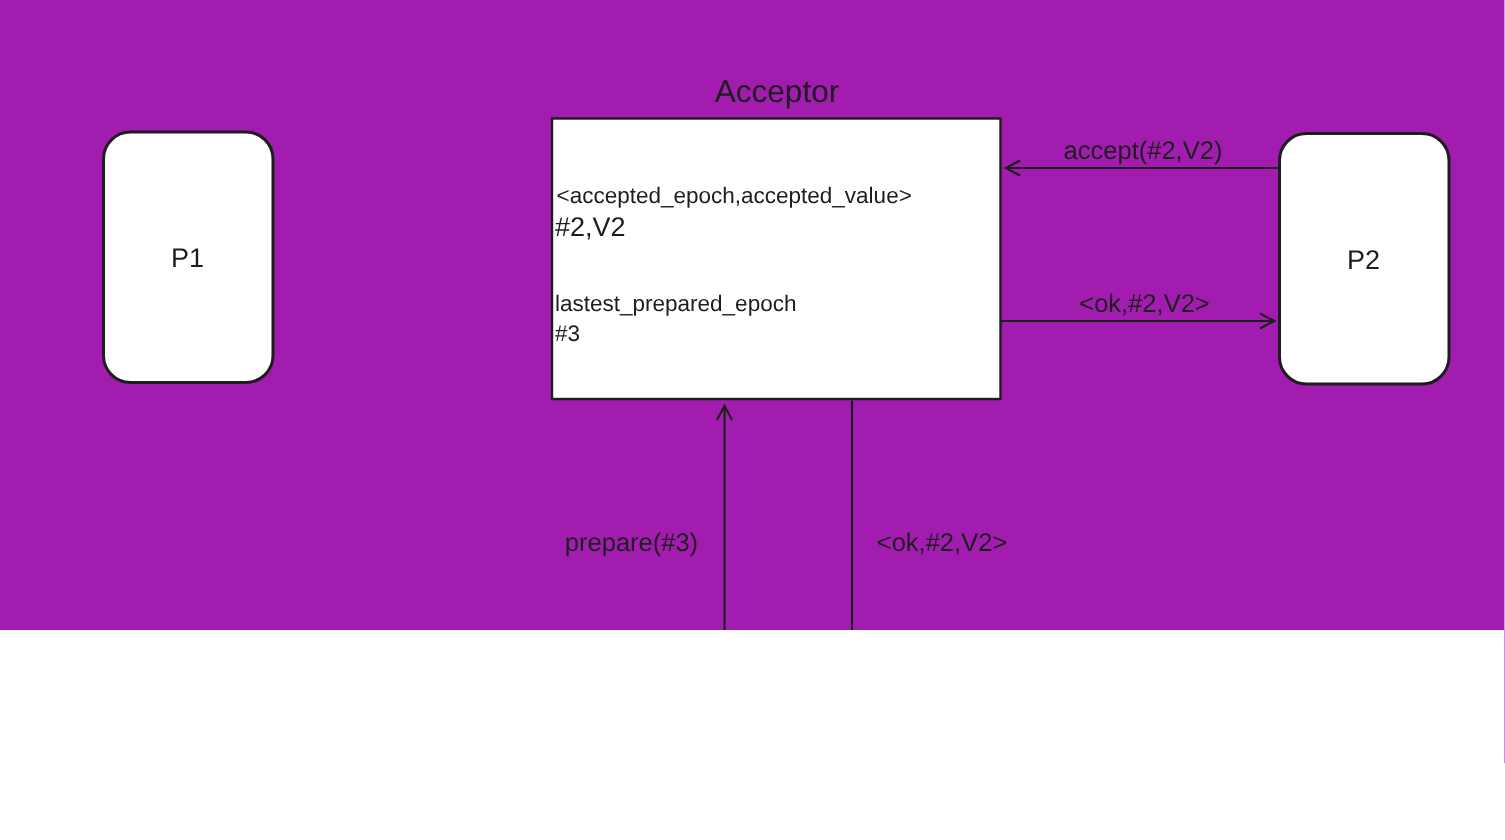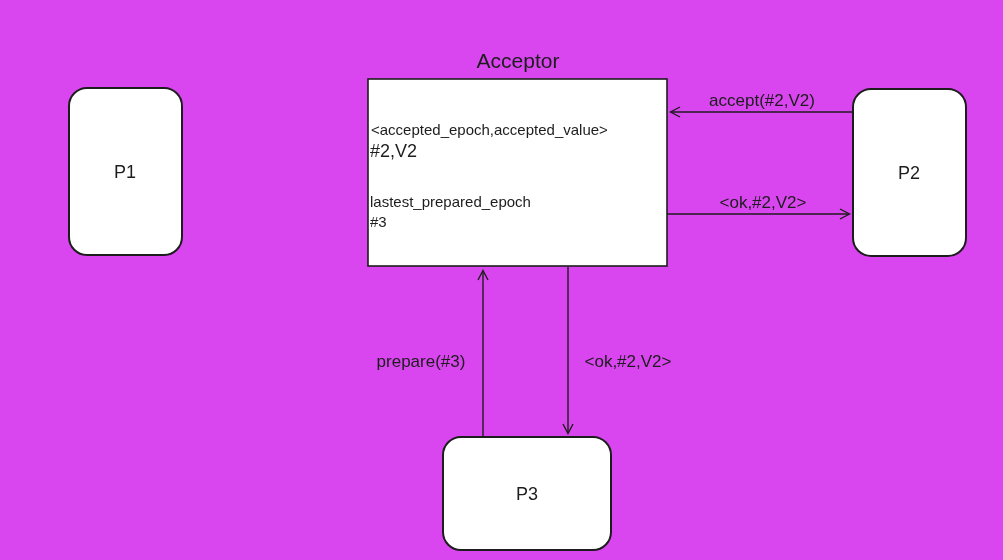--- a/index.html
+++ b/index.html
@@ -3,22 +3,22 @@
 <meta charset="utf-8">
 <style>
   html, body {
     margin: 0;
     padding: 0;
     background: #ffffff;
   }
   .canvas {
     position: relative;
     width: 1003px;
-    height: 560px;
-    background: #d946ef;
+    height: 420px;
+    background: #a21caf;
     overflow: hidden;
   }
   svg {
     display: block;
   }
   text {
     font-family: "Liberation Sans", sans-serif;
     fill: #1d1d1d;
   }
   .title-text   { font-size: 21px; }

